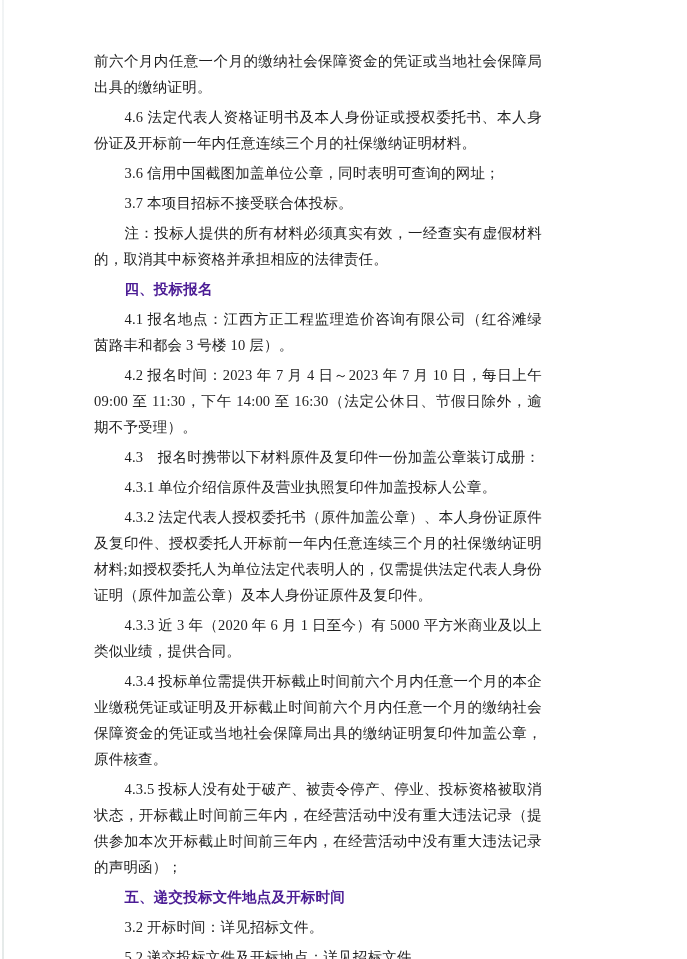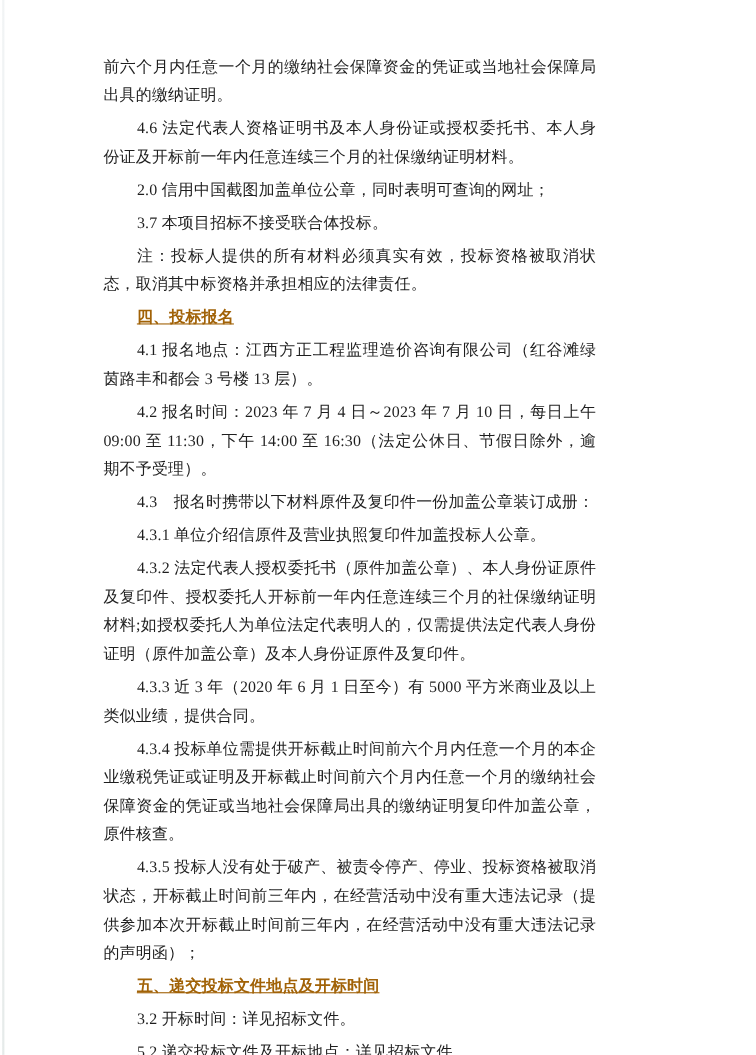--- a/index.html
+++ b/index.html
@@ -41,37 +41,36 @@
   }
   .para {
     margin: 4px 0;
     text-indent: 2.1em;
   }
   .para.continuation {
     text-indent: 0;
   }
   .para.heading {
     font-weight: 700;
-    color: #a16207;
-    text-decoration: underline;
+    color: #4c1d95;
   }
 </style>
 </head>
 <body>
 
 <div class="page">
   <div class="scan-edge"></div>
   <div class="doc" id="doc-body">
       <p class="para continuation"><span>前六个月内任意一个月的缴纳社会保障资金的凭证或当地社会保障局出具的缴纳证明。</span></p>
       <p class="para body"><span>4.6 法定代表人资格证明书及本人身份证或授权委托书、本人身份证及开标前一年内任意连续三个月的社保缴纳证明材料。</span></p>
-      <p class="para body"><span>2.0 信用中国截图加盖单位公章，同时表明可查询的网址；</span></p>
+      <p class="para body"><span>3.6 信用中国截图加盖单位公章，同时表明可查询的网址；</span></p>
       <p class="para body"><span>3.7 本项目招标不接受联合体投标。</span></p>
-      <p class="para body"><span>注：投标人提供的所有材料必须真实有效，投标资格被取消状态，取消其中标资格并承担相应的法律责任。</span></p>
+      <p class="para body"><span>注：投标人提供的所有材料必须真实有效，一经查实有虚假材料的，取消其中标资格并承担相应的法律责任。</span></p>
       <p class="para heading"><span>四、投标报名</span></p>
-      <p class="para body"><span>4.1 报名地点：江西方正工程监理造价咨询有限公司（红谷滩绿茵路丰和都会 3 号楼 13 层）。</span></p>
+      <p class="para body"><span>4.1 报名地点：江西方正工程监理造价咨询有限公司（红谷滩绿茵路丰和都会 3 号楼 10 层）。</span></p>
       <p class="para body"><span>4.2 报名时间：2023 年 7 月 4 日～2023 年 7 月 10 日，每日上午 09:00 至 11:30，下午 14:00 至 16:30（法定公休日、节假日除外，逾期不予受理）。</span></p>
       <p class="para body"><span>4.3　报名时携带以下材料原件及复印件一份加盖公章装订成册：</span></p>
       <p class="para body"><span>4.3.1 单位介绍信原件及营业执照复印件加盖投标人公章。</span></p>
       <p class="para body"><span>4.3.2 法定代表人授权委托书（原件加盖公章）、本人身份证原件及复印件、授权委托人开标前一年内任意连续三个月的社保缴纳证明材料;如授权委托人为单位法定代表明人的，仅需提供法定代表人身份证明（原件加盖公章）及本人身份证原件及复印件。</span></p>
       <p class="para body"><span>4.3.3 近 3 年（2020 年 6 月 1 日至今）有 5000 平方米商业及以上类似业绩，提供合同。</span></p>
       <p class="para body"><span>4.3.4 投标单位需提供开标截止时间前六个月内任意一个月的本企业缴税凭证或证明及开标截止时间前六个月内任意一个月的缴纳社会保障资金的凭证或当地社会保障局出具的缴纳证明复印件加盖公章，原件核查。</span></p>
       <p class="para body"><span>4.3.5 投标人没有处于破产、被责令停产、停业、投标资格被取消状态，开标截止时间前三年内，在经营活动中没有重大违法记录（提供参加本次开标截止时间前三年内，在经营活动中没有重大违法记录的声明函）；</span></p>
       <p class="para heading"><span>五、递交投标文件地点及开标时间</span></p>
       <p class="para body"><span>3.2 开标时间：详见招标文件。</span></p>
       <p class="para body"><span>5.2 递交投标文件及开标地点：详见招标文件。</span></p>

